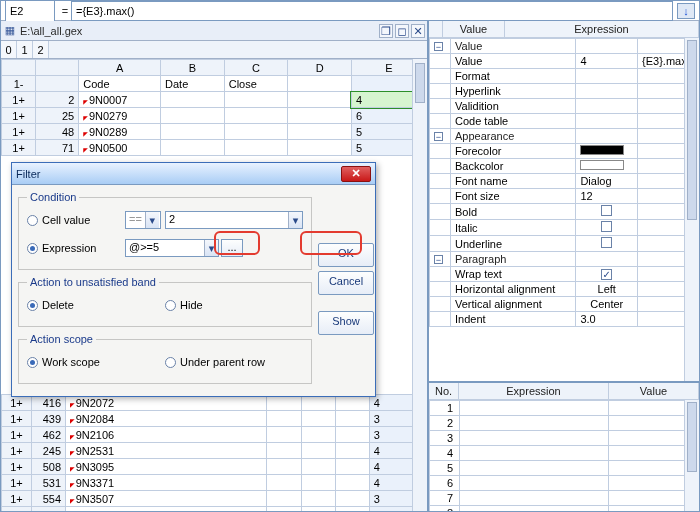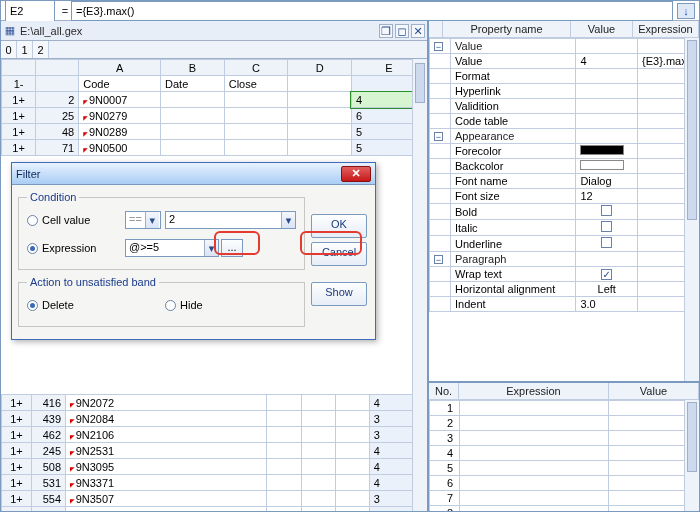--- a/index.html
+++ b/index.html
@@ -286,38 +286,50 @@
               <span class="radio sel">
                   <span class="dot"></span>
                   <span>Delete</span>
                 </span>
               <span class="radio" style="margin-left:40px;">
                   <span class="dot"></span>
                   <span>Hide</span>
                 </span>
             </div>
           </fieldset>
+          <fieldset>
+            <legend>Action scope</legend>
+            <div class="row">
+              <span class="radio sel">
+                  <span class="dot"></span>
+                  <span>Work scope</span>
+                </span>
+              <span class="radio" style="margin-left:40px; width:130px;">
+                  <span class="dot"></span>
+                  <span>Under parent row</span>
+                </span>
+            </div>
+          </fieldset>
         </div>
         <div class="dlg-side">
           <span class="btn">OK</span>
           <span class="btn">Cancel</span>
           <div style="height:12px;"></div>
           <span class="btn">Show</span>
         </div>
 
         <div class="red-hi" style="left:202px; top:46px; width:46px; height:24px;"></div>
         <div class="red-hi" style="left:288px; top:46px; width:62px; height:24px;"></div>
       </div>
     </div>
   </div>
 
   <div class="right">
     <div class="prop-header">
       <div class="ph" style="width:14px;"></div>
-      <div class="ph pname">Property name</div>
       <div class="ph pval">Value</div>
       <div class="ph" style="flex:1">Expression</div>
     </div>
     <div class="prop-body">
       <table class="props">
         <tbody>
             <tr class="section">
               <td style="width:14px;"><span class="toggle">−</span></td>
               <td class="pname">Value</td>
               <td class="pval"></td>
@@ -410,20 +422,26 @@
         <tr>
               <td></td>
               <td class="pname">Wrap text</td>
               <td style="text-align:center"><span class="chk">✓</span></td>
               <td></td>
             </tr>
         <tr>
               <td></td>
               <td class="pname">Horizontal alignment</td>
               <td style="text-align:center">Left</td>
+              <td></td>
+            </tr>
+        <tr>
+              <td></td>
+              <td class="pname">Vertical alignment</td>
+              <td style="text-align:center">Center</td>
               <td></td>
             </tr>
         <tr>
               <td></td>
               <td class="pname">Indent</td>
               <td>3.0</td>
               <td></td>
             </tr>
       </tbody>
         </table>

